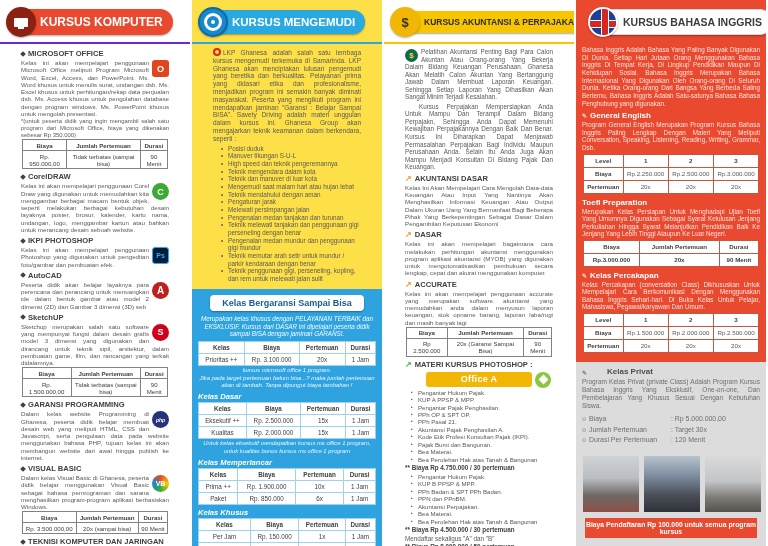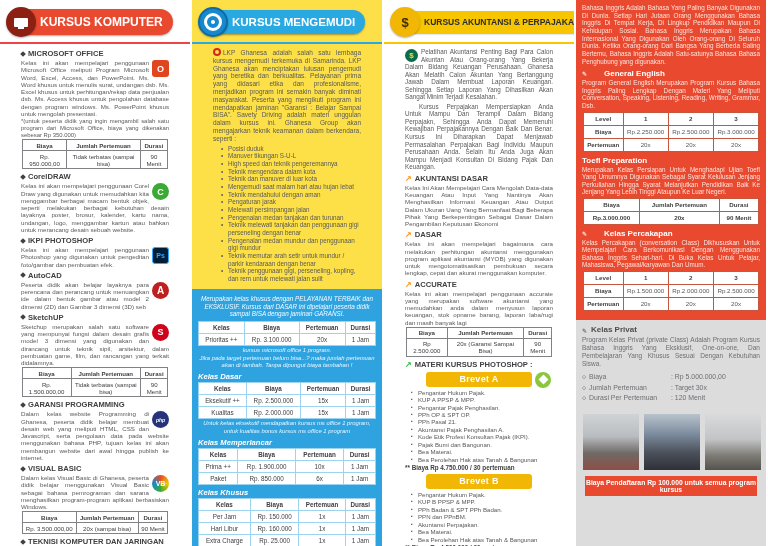--- a/index.html
+++ b/index.html
@@ -6,21 +6,21 @@
   body{width:768px;height:546px;font-family:"Liberation Sans",sans-serif;background:#ffffff;overflow:hidden;}
   .page{display:flex;width:768px;height:546px;gap:2px;background:#fff;}
   .col{width:190px;box-sizing:border-box;overflow:hidden;position:relative;display:flex;flex-direction:column;}
   .col1{background:#ffffff;}
   .col2{background:#fde047;}
   .col3{background:#ffffff;}
   .col4{background:#dcdcdc;}
 
   
   .col-head{padding:6px 6px 4px 6px;}
-  .head-line-red{border-bottom:2px solid #ef4444;}
+  .head-line-red{border-bottom:2px solid #6d28d9;}
   .head-line-blue{border-bottom:2px solid #29a9e2;}
   .head-line-yellow{border-bottom:2px solid #f7c600;}
   .topbar{height:3px;width:100%;}
   .pill-wrap{position:relative;margin-left:10px;height:32px;display:flex;align-items:center;}
   .pill{display:inline-block;border-radius:15px;padding:6px 10px 6px 24px;font-weight:bold;box-shadow:0 1px 2px rgba(0,0,0,.35);white-space:nowrap;}
   .pill-red{background:#e8492f;color:#fff;font-size:12px;}
   .pill-blue{background:#29a9e2;color:#fff;font-size:11.5px;}
   .pill-yellow{background:#f7c600;color:#2d2d2d;font-size:8.5px;padding-right:8px;}
   .pill-white{background:#ffffff;color:#3c3c3c;font-size:10.5px;border:1px solid #d9d9d9;}
   .pill-icon{position:absolute;left:-10px;top:50%;transform:translateY(-50%);width:30px;height:30px;border-radius:50%;display:flex;align-items:center;justify-content:center;z-index:2;box-shadow:0 1px 2px rgba(0,0,0,.3);}
@@ -88,30 +88,30 @@
   .grad-ic span{width:7px;height:7px;background:#fff;transform:rotate(45deg);}
   .c3-list{margin:0 0 1px 6px;padding:0;list-style:none;}
   .c3-list li{font-size:6.1px;line-height:1.22;color:#58595b;padding-left:7px;position:relative;}
   .c3-list li:before{content:"▪";position:absolute;left:0;color:#58595b;font-size:5px;}
   .price-line{font-size:6.3px;font-weight:bold;color:#414042;margin:1px 0 2px;}
   .brevet-note{font-size:6.3px;color:#58595b;margin:1px 0;}
 
   
   .col4-red{background:#e8492f;padding:0 6px 6px;}
   .c4-intro{font-size:6.3px;line-height:1.22;color:#fbe3dc;text-align:justify;margin:4px 0 3px;}
-  .c4-title{font-size:8px;font-weight:bold;color:#fff;margin:4px 0 1px;display:flex;align-items:center;gap:17px;}
+  .c4-title{font-size:8px;font-weight:bold;color:#fff;margin:4px 0 1px;display:flex;align-items:center;gap:3px;}
   .pen{color:#f8c9bd;font-size:6px;}
   .c4-body{font-size:6.3px;line-height:1.2;color:#fbe3dc;text-align:justify;margin:0 0 2px;}
   .t4{width:99%;margin:2px auto 3px;background:#fff;border:1px solid #9c301c;}
   .t4 th,.t4 td{border:1px solid #c4573e;font-size:6.2px;padding:2.5px 2px;text-align:center;color:#58595b;}
   .t4 th{font-weight:bold;color:#414042;}
   .t4 td:first-child{font-weight:bold;color:#414042;}
   .t4.toefl td{font-weight:bold;color:#414042;}
   .grey-zone{padding:2px 6px 0;display:flex;flex-direction:column;flex:1;}
-  .privat-title{font-size:8px;font-weight:bold;color:#4d4d4f;margin:3px 0 2px;display:flex;align-items:flex-end;gap:4px;}
+  .privat-title{font-size:8px;font-weight:bold;color:#4d4d4f;margin:3px 0 2px;display:flex;align-items:flex-end;gap:20px;}
   .pen-dark{color:#8a8a8a;font-size:6px;}
   .privat-body{font-size:6.5px;line-height:1.25;color:#6d6e71;text-align:justify;margin:0 0 4px;}
   .detail-row{display:flex;font-size:6.9px;color:#6d6e71;line-height:1.5;}
   .detail-row .b{width:7px;color:#414042;font-weight:bold;}
   .detail-row .lab{width:82px;}
   .photos{display:flex;gap:5px;margin:10px 1px 2px;}
   .photo{width:56px;height:56px;flex:0 0 auto;}
   .ph1{background:linear-gradient(180deg,#cfd3d6 0%,#b9bcc0 40%,#6f6a66 70%,#8c4f46 100%);}
   .ph2{background:linear-gradient(180deg,#b8c3cc 0%,#7e8da0 35%,#4a4f58 70%,#2f3138 100%);}
   .ph3{background:linear-gradient(180deg,#d8dadc 0%,#c2c4c6 45%,#7d7a74 75%,#55534e 100%);}
@@ -279,20 +279,21 @@
           <li>Pengaturan jarak</li>
           <li>Melewati persimpangan jalan</li>
           <li>Pengenalan medan tanjakan dan turunan</li>
           <li>Teknik melewati tanjakan dan penggunaan gigi perseneling dengan benar</li>
           <li>Pengenalan medan mundur dan penggunaan gigi mundur</li>
           <li>Teknik memutar arah setir untuk mundur / parkir kendaraan dengan benar</li>
           <li>Teknik penggunaan gigi, perseneling, kopling, dan rem untuk melewati jalan sulit</li>
         </ul>
     </div>
     <div class="blue-box">
+      <span class="gar-pill">Kelas Bergaransi Sampai Bisa</span>
       <p class="gar-desc">Merupakan kelas khusus dengan PELAYANAN TERBAIK dan EKSKLUSIF. Kursus dari DASAR ini dipelajari peserta didik sampai BISA dengan jaminan GARANSI.</p>
       <table class="t2">
           <thead>
             <tr>
               <th>Kelas</th>
               <th>Biaya</th>
               <th>Pertemuan</th>
               <th>Durasi</th>
             </tr>
           </thead>
@@ -440,40 +441,39 @@
             </tr>
           </tbody>
         </table>
 
       <div class="sec-title">
           <span class="arrow arrow-green">↗</span>
           <span>MATERI KURSUS PHOTOSHOP :</span>
         </div>
 
       <div class="brevet-row">
-        <span class="brevet-bar">Brevet A</span>
+        <span class="brevet-bar">Office A</span>
         <span class="grad-ic">
             <span></span>
           </span>
       </div>
       <ul class="c3-list">
           <li>Pengantar Hukum Pajak.</li>
           <li>KUP A PPSP &amp; MPP.</li>
           <li>Pengantar Pajak Penghasilan.</li>
           <li>PPh OP &amp; SPT OP.</li>
           <li>PPh Pasal 21.</li>
           <li>Akuntansi Pajak Penghasilan A.</li>
           <li>Kode Etik Profesi Konsultan Pajak (IKPI).</li>
           <li>Pajak Bumi dan Bangunan.</li>
           <li>Bea Materai.</li>
           <li>Bea Perolehan Hak atas Tanah &amp; Bangunan</li>
         </ul>
       <div class="price-line">** Biaya Rp 4.750.000 / 30 pertemuan</div>
 
-      <span class="brevet-bar">Brevet B</span>
       <ul class="c3-list">
           <li>Pengantar Hukum Pajak.</li>
           <li>KUP B PPSP &amp; MPP.</li>
           <li>PPh Badan &amp; SPT PPh Badan.</li>
           <li>PPN dan PPnBM.</li>
           <li>Akuntansi Perpajakan.</li>
           <li>Bea Materai.</li>
           <li>Bea Perolehan Hak atas Tanah &amp; Bangunan</li>
         </ul>
       <div class="price-line">** Biaya Rp 4.500.000 / 30 pertemuan</div>
@@ -482,20 +482,28 @@
       <div class="price-line">** Biaya Rp 8.000.000 / 50 pertemuan</div>
 
       <span class="brevet-bar">Brevet C</span>
 
     </div>
 
   </div>
 
   <div class="col col4">
     <div class="col4-red">
+      <div class="col-head">
+        <div class="pill-wrap">
+          <span class="pill-icon ic-flag">
+              <span class="flagcross"></span>
+            </span>
+          <span class="pill pill-white">KURSUS BAHASA INGGRIS</span>
+        </div>
+      </div>
       <p class="c4-intro">Bahasa Inggris Adalah Bahasa Yang Paling Banyak Digunakan Di Dunia. Setiap Hari Jutaan Orang Menggunakan Bahasa Inggris Di Tempat Kerja, Di Lingkup Pendidikan Maupun Di Kehidupan Sosial. Bahasa Inggris Merupakan Bahasa Internasional Yang Digunakan Oleh Orang-orang Di Seluruh Dunia. Ketika Orang-orang Dari Bangsa Yang Berbeda Saling Bertemu, Bahasa Inggris Adalah Satu-satunya Bahasa Bahasa Penghubung yang digunakan.</p>
 
       <div class="c4-title">
           <span class="pen">✎</span>
           <span>General English</span>
         </div>
       <p class="c4-body">Program General English Merupakan Program Kursus Bahasa Inggris Paling Lengkap Dengan Materi Yang Meliputi Conversation, Speaking, Listening, Reading, Writing, Grammar, Dsb.</p>
       <table class="t4">
           <thead>
             <tr>

